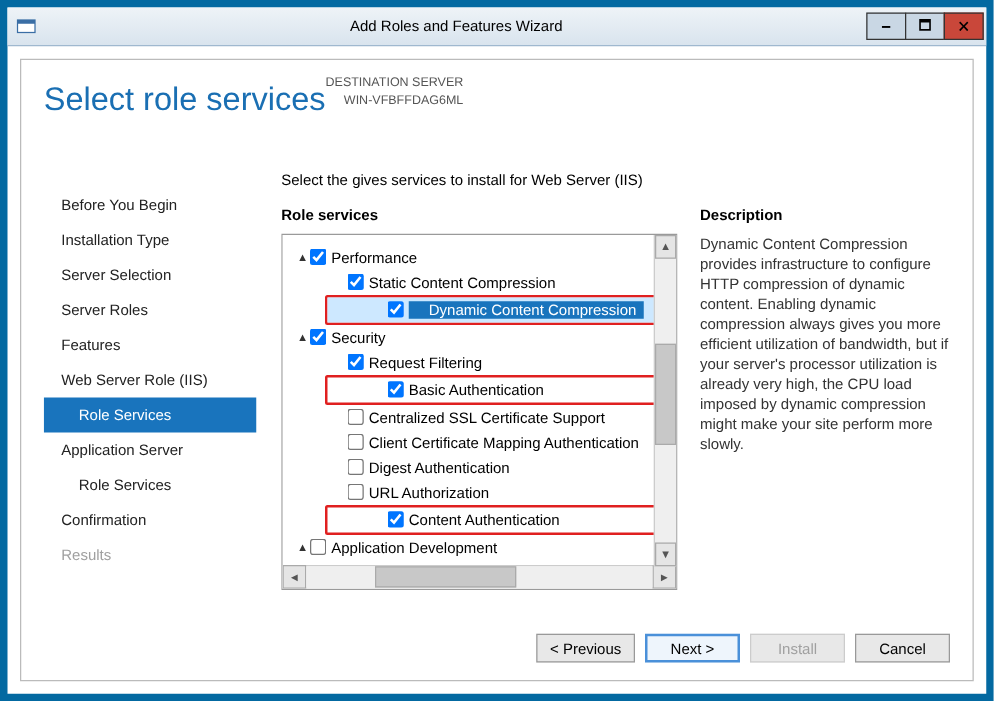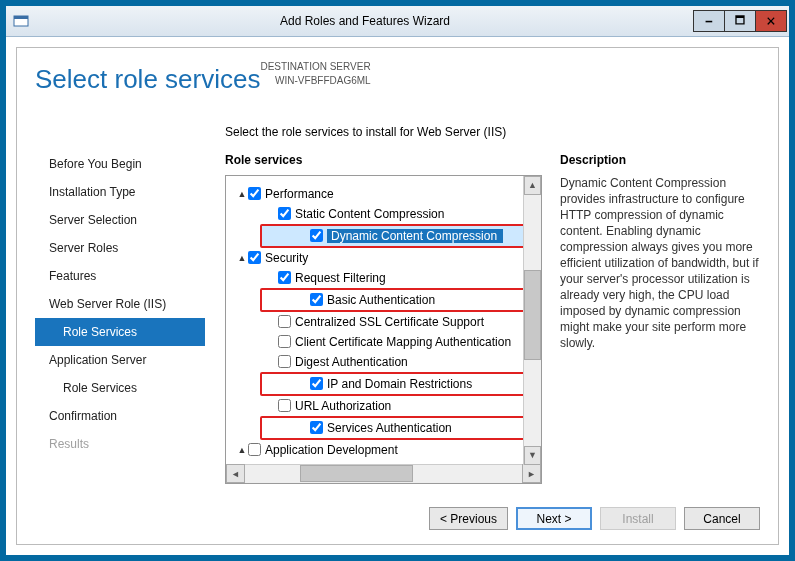--- a/index.html
+++ b/index.html
@@ -178,21 +178,21 @@
   .tree-row .lbl { padding-right:6px; }
   .lvl0 { padding-left: 10px; }
   .lvl1 { padding-left: 40px; }
 
   .row-selected {
     background:#cde8ff;
   }
   .lbl-selected {
     background:#1974bd;
     color:#fff;
-    padding:0 4px;
+    padding:0 16px;
   }
   .red-box {
     border:2px solid #e02020;
     margin:0 4px 0 34px;
     padding:0;
     border-radius:2px;
   }
   .red-box .tree-row { padding-left: 36px; }
 
   .tree-hscroll {
@@ -314,21 +314,21 @@
           <div class="nav-item">Features</div>
           <div class="nav-item">Web Server Role (IIS)</div>
           <div class="nav-item indent selected">Role Services</div>
           <div class="nav-item">Application Server</div>
           <div class="nav-item indent">Role Services</div>
           <div class="nav-item">Confirmation</div>
           <div class="nav-item disabled">Results</div>
         </div>
 
       <div class="main">
-        <div class="instruct">Select the role services to install for Web Server (IIS)</div>
+        <div class="instruct">Select the gives services to install for Web Server (IIS)</div>
 
         <div class="main-cols">
           <div class="tree-col">
             <div class="col-label">Role services</div>
             <div class="tree-box">
               <div class="tree-scroll" id="tree">
                   <div class="tree-row lvl0">
                     <span class="exp">▲</span>
                     <input type="checkbox" checked="" style="">
                     <span class="lbl">Performance</span>
@@ -370,37 +370,30 @@
                   <div class="tree-row lvl1">
                     <span class="exp"></span>
                     <input type="checkbox" style="">
                     <span class="lbl">Client Certificate Mapping Authentication</span>
                   </div>
                   <div class="tree-row lvl1">
                     <span class="exp"></span>
                     <input type="checkbox" style="">
                     <span class="lbl">Digest Authentication</span>
                   </div>
+                  <div class="tree-row lvl1">
+                    <span class="exp"></span>
+                    <input type="checkbox" style="">
+                    <span class="lbl">URL Authorization</span>
+                  </div>
                   <div class="red-box">
                     <div class="tree-row">
                       <span class="exp"></span>
                       <input type="checkbox" checked="" style="">
-                      <span class="lbl">IP and Domain Restrictions</span>
-                    </div>
-                  </div>
-                  <div class="tree-row lvl1">
-                    <span class="exp"></span>
-                    <input type="checkbox" style="">
-                    <span class="lbl">URL Authorization</span>
-                  </div>
-                  <div class="red-box">
-                    <div class="tree-row">
-                      <span class="exp"></span>
-                      <input type="checkbox" checked="" style="">
-                      <span class="lbl">Services Authentication</span>
+                      <span class="lbl">Content Authentication</span>
                     </div>
                   </div>
                   <div class="tree-row lvl0">
                     <span class="exp">▲</span>
                     <input type="checkbox" style="">
                     <span class="lbl">Application Development</span>
                   </div>
                 </div>
 
               <div class="tree-vscroll">

